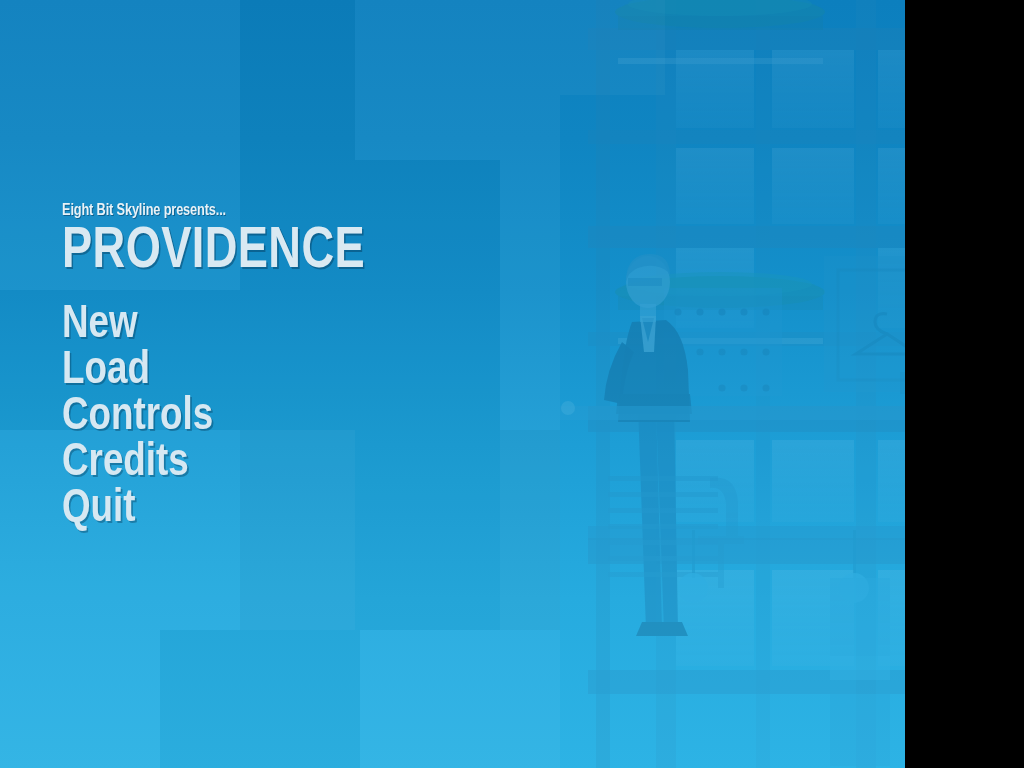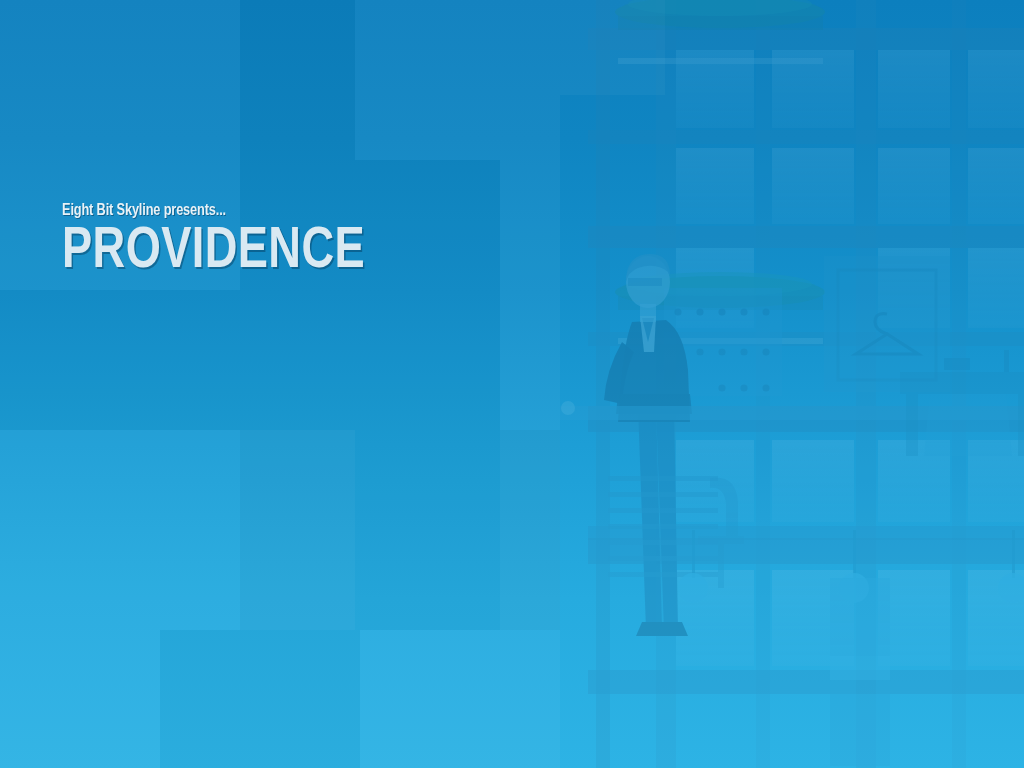--- a/index.html
+++ b/index.html
@@ -3,21 +3,21 @@
 <meta charset="utf-8">
 <title>Providence</title>
 <style>
   html, body {
     margin: 0;
     padding: 0;
     background: #000;
   }
   #screen {
     position: relative;
-    width: 1024px;
+    width: 905px;
     height: 768px;
     overflow: hidden;
     font-family: "Liberation Sans", sans-serif;
     background: linear-gradient(to bottom,
         #0c7fbe 0%,
         #0f85c2 18%,
         #1490cb 38%,
         #1d9ed6 58%,
         #26abdf 78%,
         #2db3e5 100%);
@@ -313,14 +313,21 @@
       <rect x="488" y="118" width="14" height="30" fill="#eaf6fc" opacity="0.70"></rect>
       <rect x="488" y="320" width="14" height="30" fill="#eaf6fc" opacity="0.45"></rect>
     </g>
   </svg>
 
   <div id="title-block">
     <div class="presents">Eight Bit Skyline presents...</div>
     <div class="game-title">PROVIDENCE</div>
   </div>
 
+  <nav id="menu">
+    <span class="menu-item">New</span>
+    <span class="menu-item">Load</span>
+    <span class="menu-item">Controls</span>
+    <span class="menu-item">Credits</span>
+    <span class="menu-item">Quit</span>
+  </nav>
 
 </div>
 
 </body></html>

